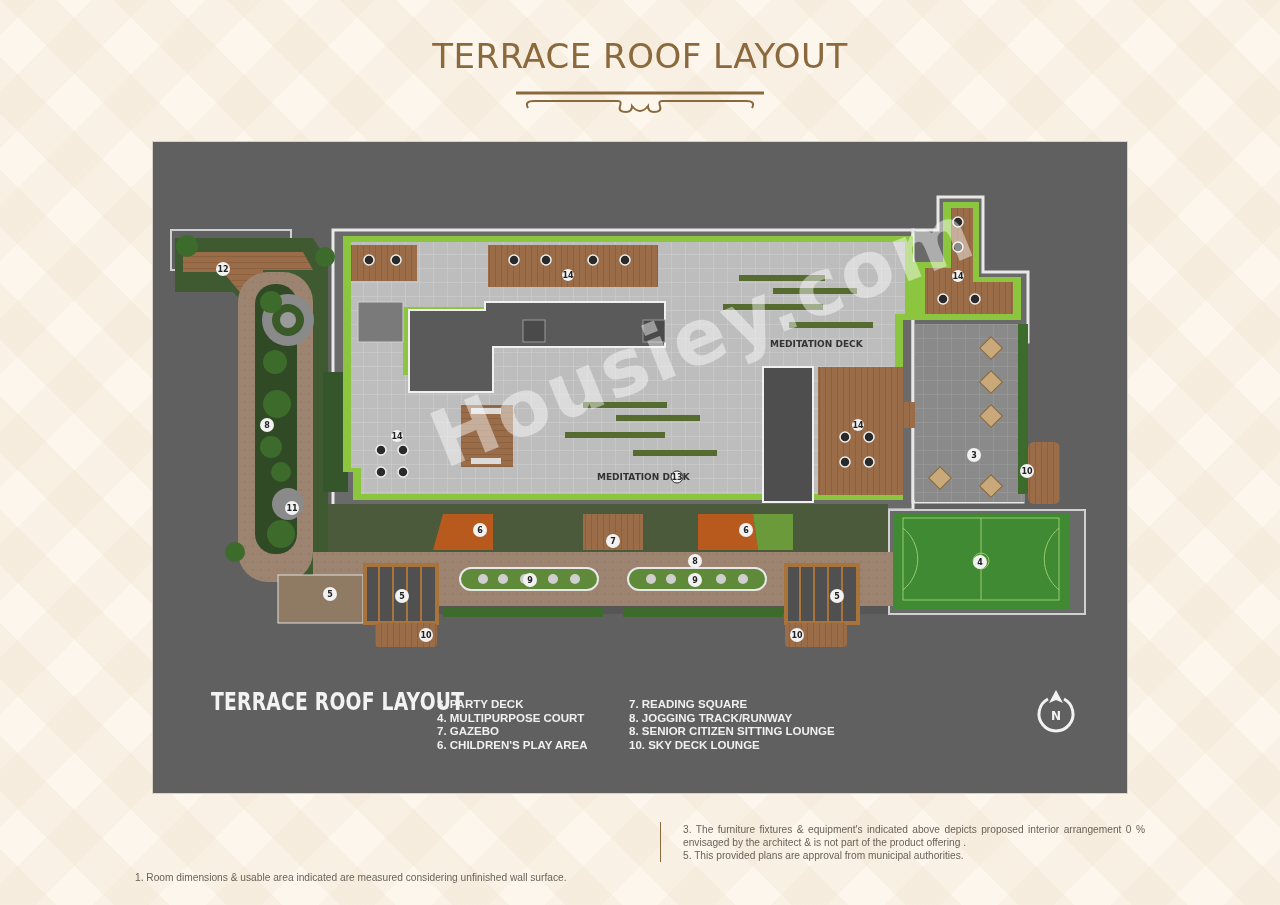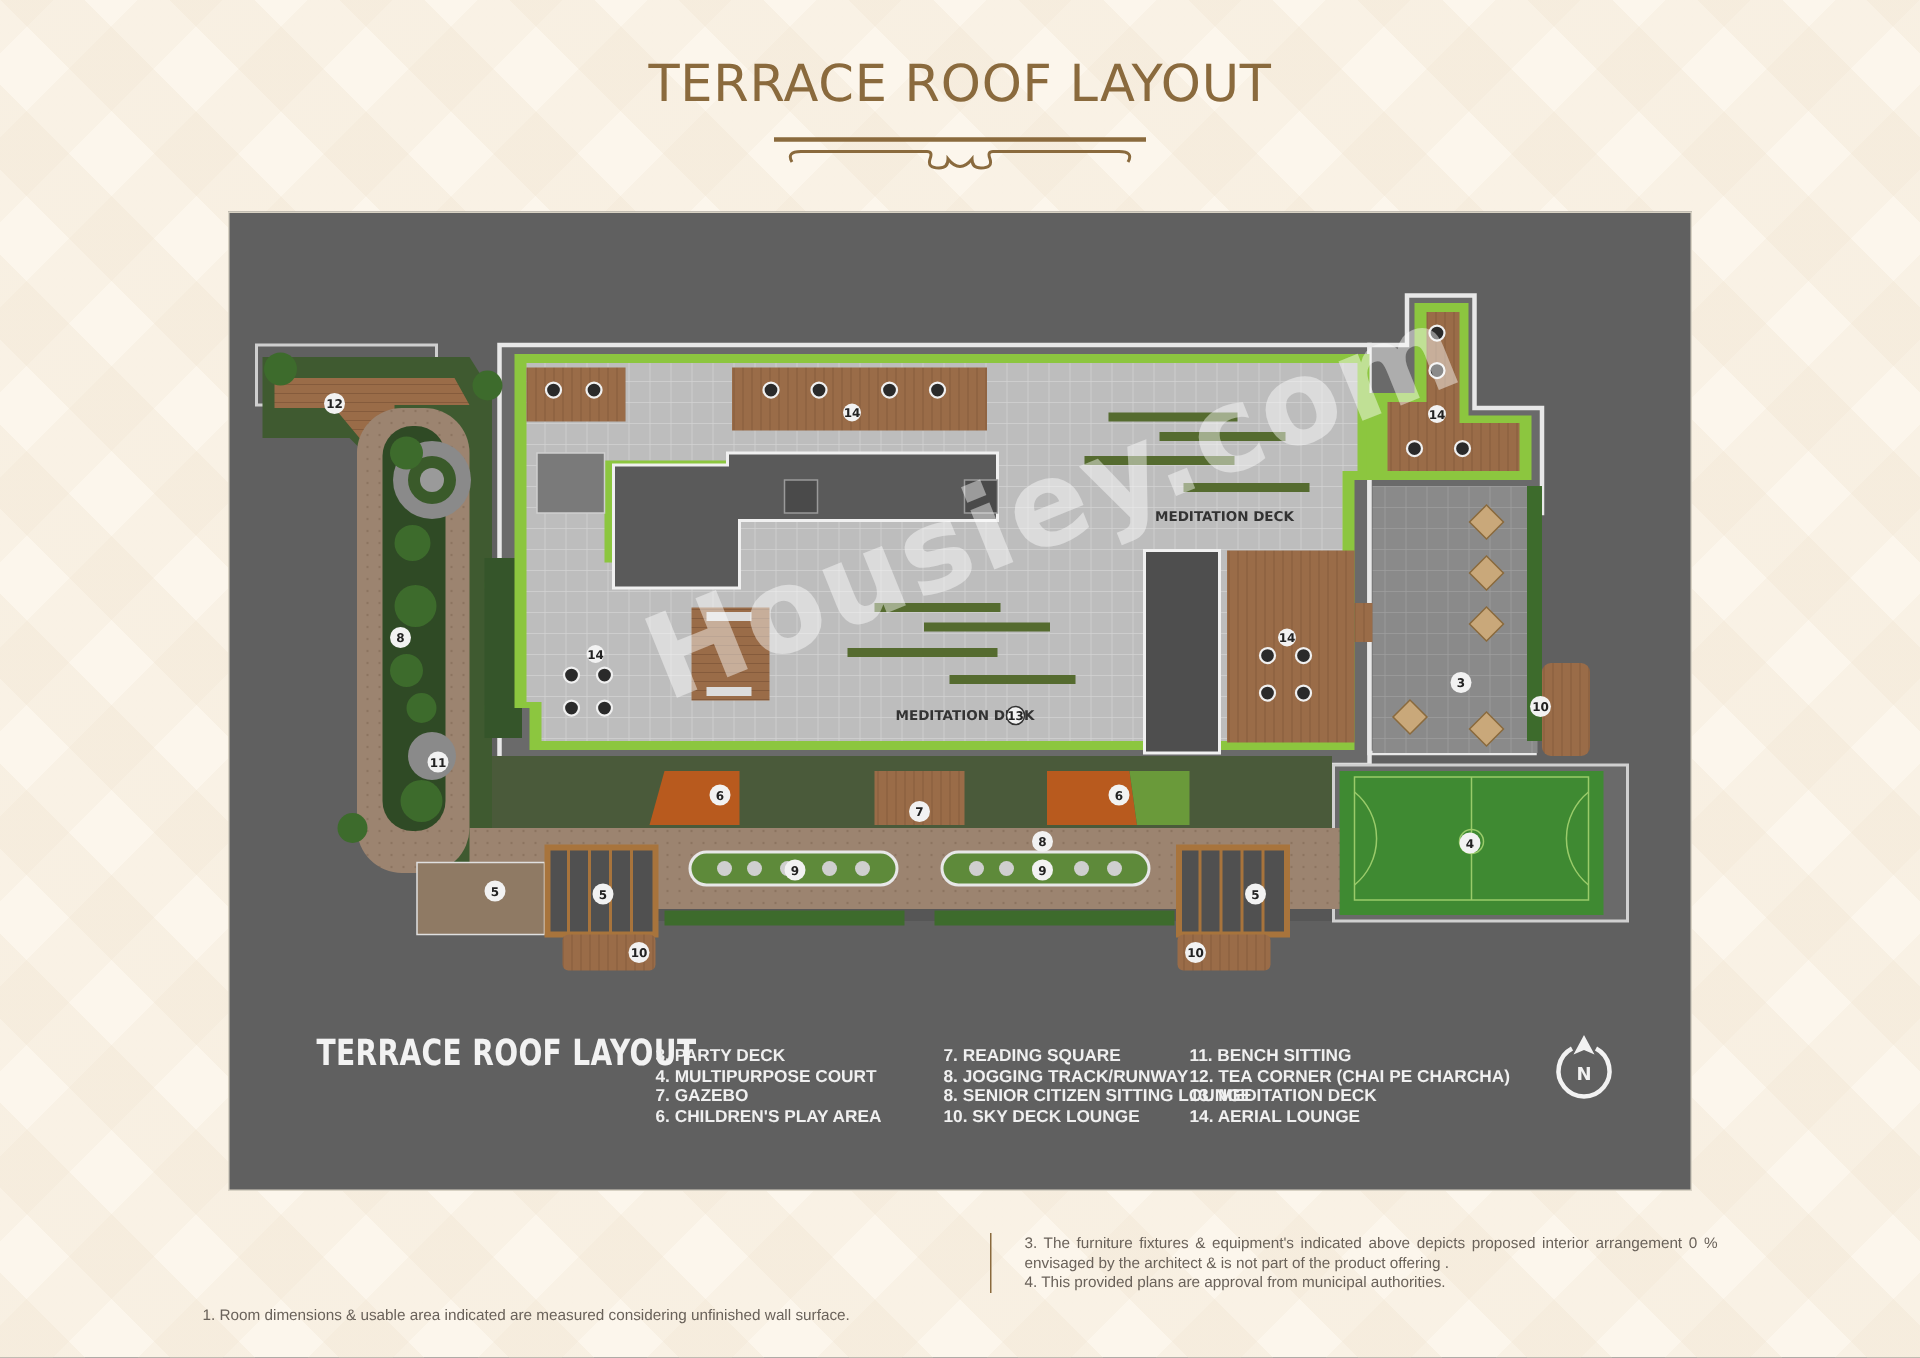--- a/index.html
+++ b/index.html
@@ -351,34 +351,28 @@
     <div>4. MULTIPURPOSE COURT</div>
     <div>7. GAZEBO</div>
     <div>6. CHILDREN'S PLAY AREA</div>
   </div>
   <div class="legend-col legend-c2">
     <div>7. READING SQUARE</div>
     <div>8. JOGGING TRACK/RUNWAY</div>
     <div>8. SENIOR CITIZEN SITTING LOUNGE</div>
     <div>10. SKY DECK LOUNGE</div>
   </div>
-  <div class="legend-col legend-c3">
-    <div>11. BENCH SITTING</div>
-    <div>12. TEA CORNER (CHAI PE CHARCHA)</div>
-    <div>13. MEDITATION DECK</div>
-    <div>14.  AERIAL LOUNGE</div>
-  </div>
 
   <svg class="north" viewBox="0 0 46 46">
     <path d="M15 11 A17 17 0 1 0 31 11" fill="none" stroke="#f2f2f2" stroke-width="3"></path>
     <polygon points="23,2 30,15 23,12 16,15" fill="#f2f2f2"></polygon>
     <text x="23" y="32" font-family="DejaVu Sans, sans-serif" font-size="12" font-weight="bold" fill="#f2f2f2" text-anchor="middle">N</text>
   </svg>
 </div>
 
 <div class="notes notes-left">
   <div>1. Room dimensions &amp; usable area indicated are measured considering unfinished wall surface.</div>
 </div>
 <div class="notes-divider"></div>
 <div class="notes notes-right">
   <div>3. The furniture fixtures &amp; equipment's indicated above depicts proposed interior arrangement 0 % envisaged by the architect &amp; is not part of the product offering .</div>
-  <div>4. This provided plans are approval from municipal authorities.</div>
+  <div>5. This provided plans are approval from municipal authorities.</div>
 </div>
 
 </body></html>

